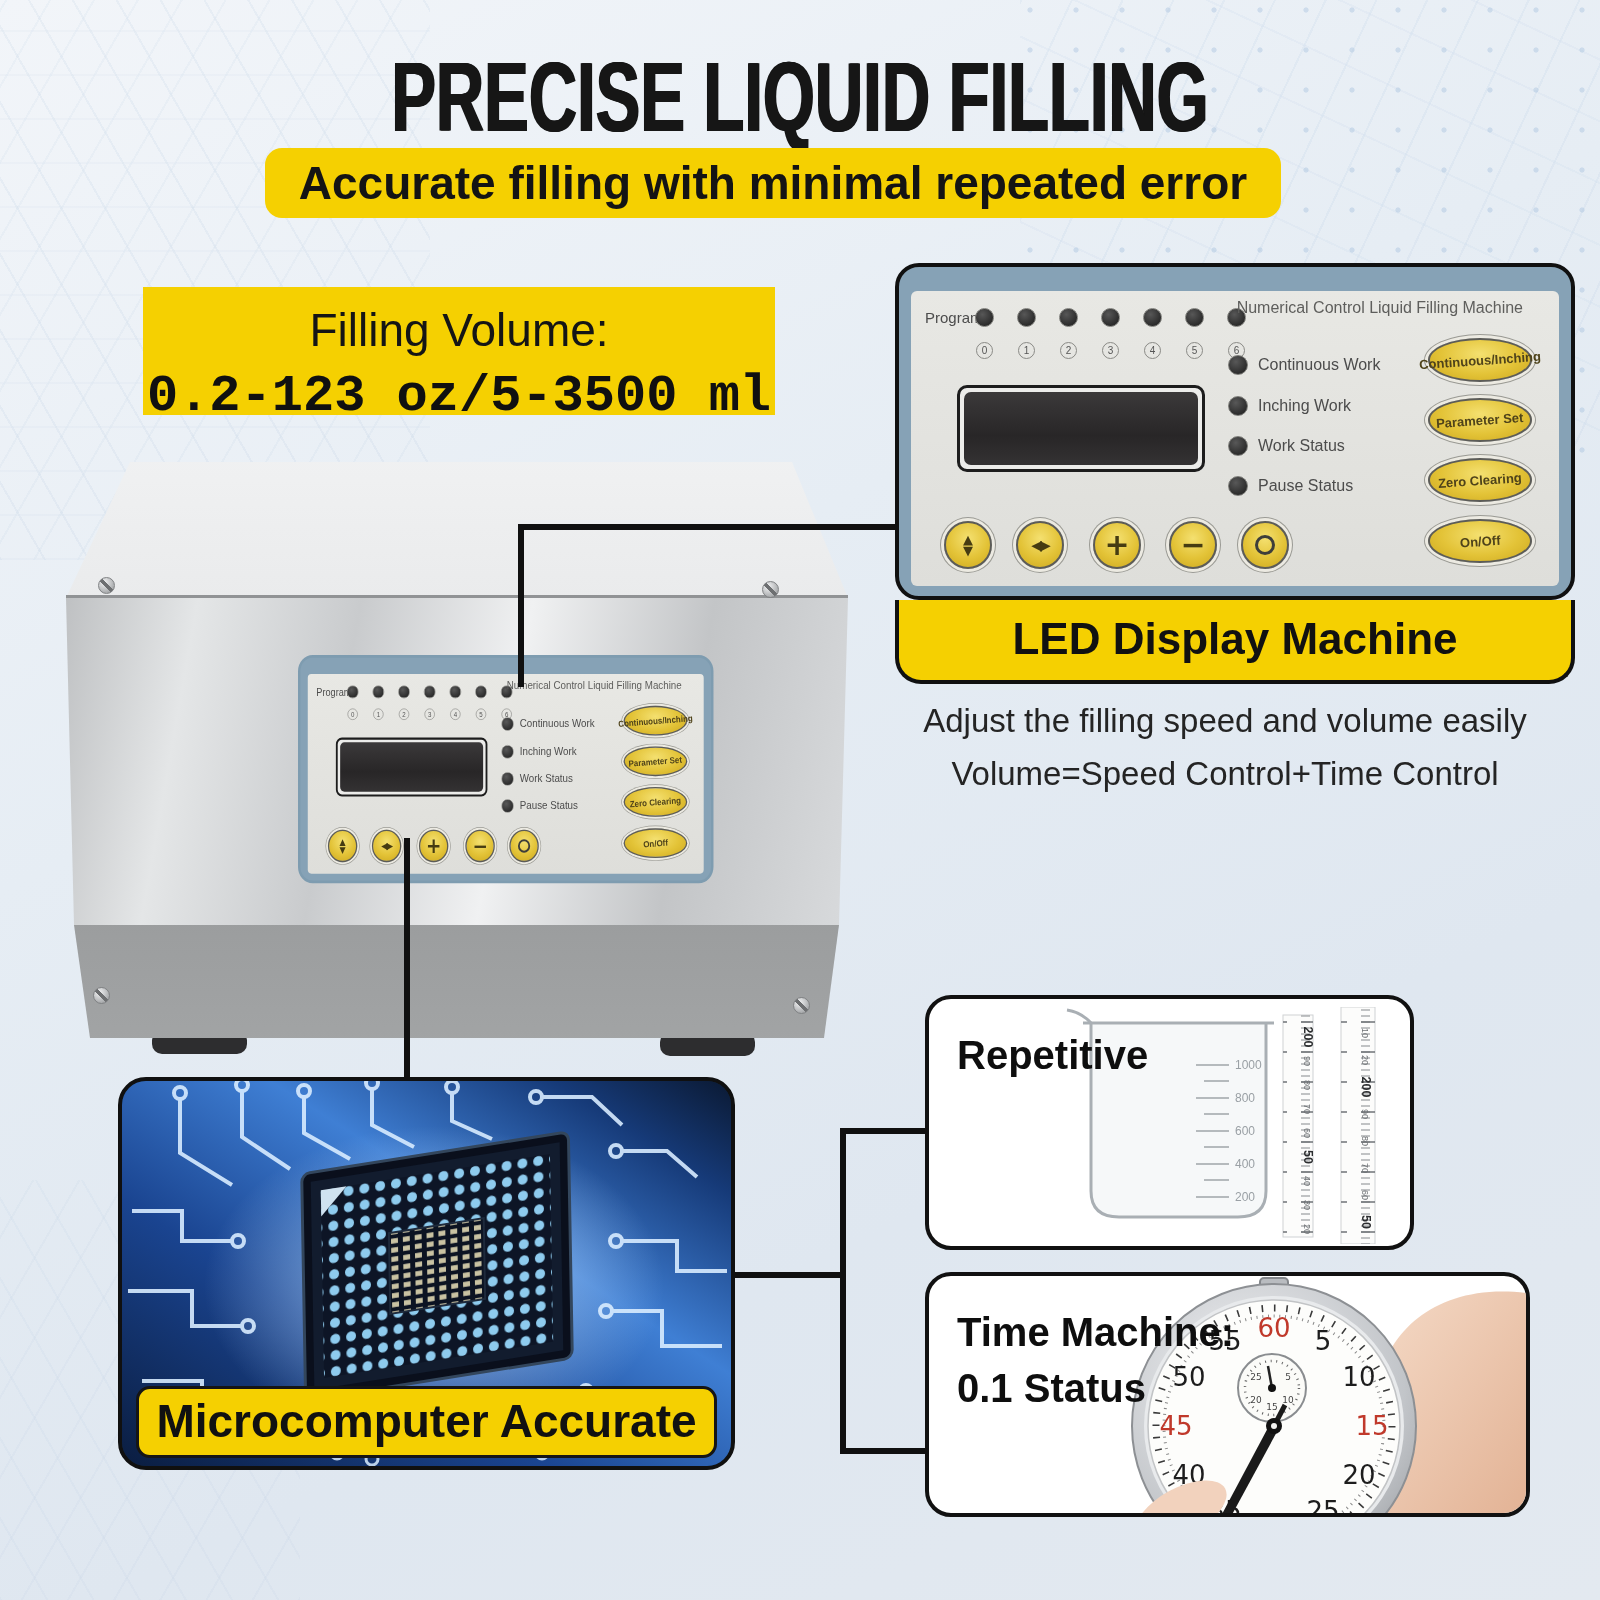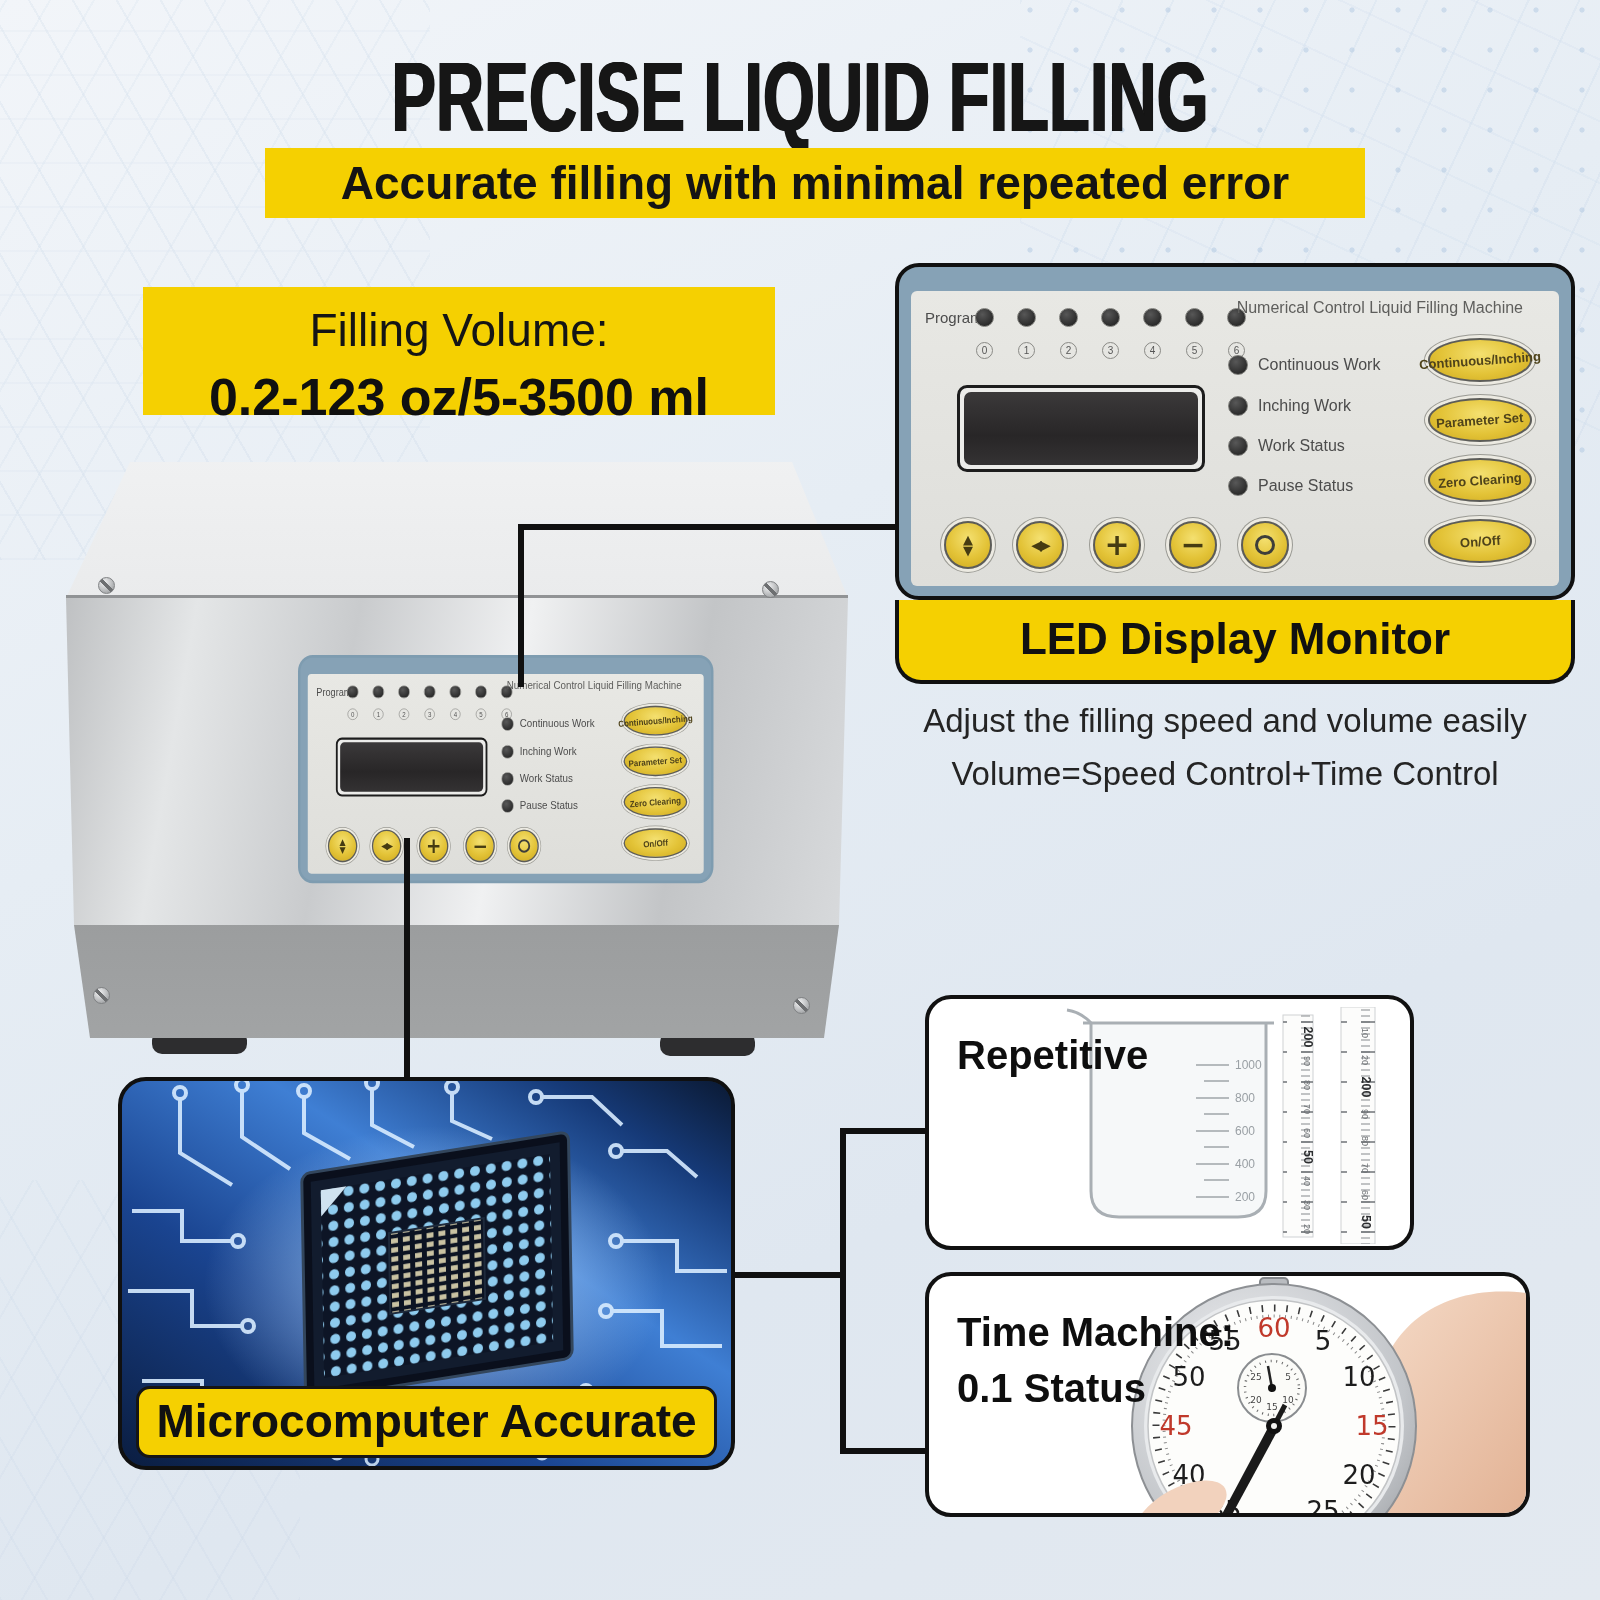--- a/index.html
+++ b/index.html
@@ -20,27 +20,27 @@
       repeating-linear-gradient(-60deg, rgba(150,180,210,.28) 0 2px, transparent 2px 38px),
       repeating-linear-gradient(0deg, rgba(150,180,210,.18) 0 2px, transparent 2px 44px);}
   .decor-bl{left:0;bottom:0;width:300px;height:420px;opacity:.22;
     background-image:repeating-linear-gradient(60deg, rgba(150,180,210,.35) 0 2px, transparent 2px 40px),
       repeating-linear-gradient(-60deg, rgba(150,180,210,.3) 0 2px, transparent 2px 40px);}
 
   .main-title{position:absolute;top:40px;left:0;width:1600px;text-align:center;
     font-size:76px;font-weight:900;letter-spacing:0;color:#161616;
     transform:scale(.88,1.3);transform-origin:50% 0;
     text-shadow:1px 0 0 #161616,-1px 0 0 #161616;}
-  .subtitle-banner{position:absolute;left:265px;top:148px;width:1100px;height:70px;
-    background:#f5d001;text-align:center;font-size:46px;font-weight:bold;line-height:70px;color:#141414;}
+  .subtitle-banner{position:absolute;left:265px;top:148px;width:1016px;height:70px;
+    background:#f5d001;text-align:center;font-size:46px;font-weight:bold;line-height:70px;color:#141414;border-radius:17px;}
 
   .volume-box{position:absolute;left:143px;top:287px;width:632px;height:128px;background:#f5d001;
     text-align:center;}
   .volume-box .vl1{margin-top:16px;font-size:46px;font-weight:400;color:#151515;}
-  .volume-box .vl2{margin-top:10px;font-size:52px;font-weight:bold;color:#101010;}
+  .volume-box .vl2{margin-top:10px;font-size:52px;font-weight:bold;color:#101010;font-family:Liberation Mono, monospace;}
 
   
   .machine{position:absolute;left:60px;top:455px;width:800px;height:610px;z-index:10;}
   .machine > div{position:absolute;}
   .m-top{left:0;top:0;width:800px;height:610px;
     clip-path:polygon(70px 7px,732px 7px,788px 143px,6px 143px);
     background:linear-gradient(180deg,#f0f1f2 0%,#e2e3e4 55%,#d2d4d5 100%);}
   .m-seam{left:6px;top:140px;width:782px;height:3px;background:#919395;}
   .m-front{left:0;top:0;width:800px;height:610px;
     clip-path:polygon(6px 143px,788px 143px,779px 470px,14px 470px);
@@ -304,21 +304,21 @@
         </div>
       <div class="pp-key" style="left:258px">
         <span class="pp-pm">−</span>
         </div>
       <div class="pp-key" style="left:330px">
         <span class="pp-ring"></span>
         </div>
     </div>
   </div>
 
-  <div class="led-banner">LED Display Monitor</div>
+  <div class="led-banner">LED Display Machine</div>
   <div class="led-desc d2">Volume=Speed Control+Time Control</div>
   <div class="led-desc d1">Adjust the filling speed and volume easily</div>
 
   <div class="circuit-card">
     <svg width="617" height="393" viewBox="0 0 617 393">
       <defs>
         <linearGradient id="cbg" x1="0" y1="1" x2="1" y2="0">
           <stop offset="0" stop-color="#0a1c3e"></stop>
             <stop offset="0.35" stop-color="#1a4490"></stop>
           <stop offset="0.62" stop-color="#3f7fd4"></stop>

